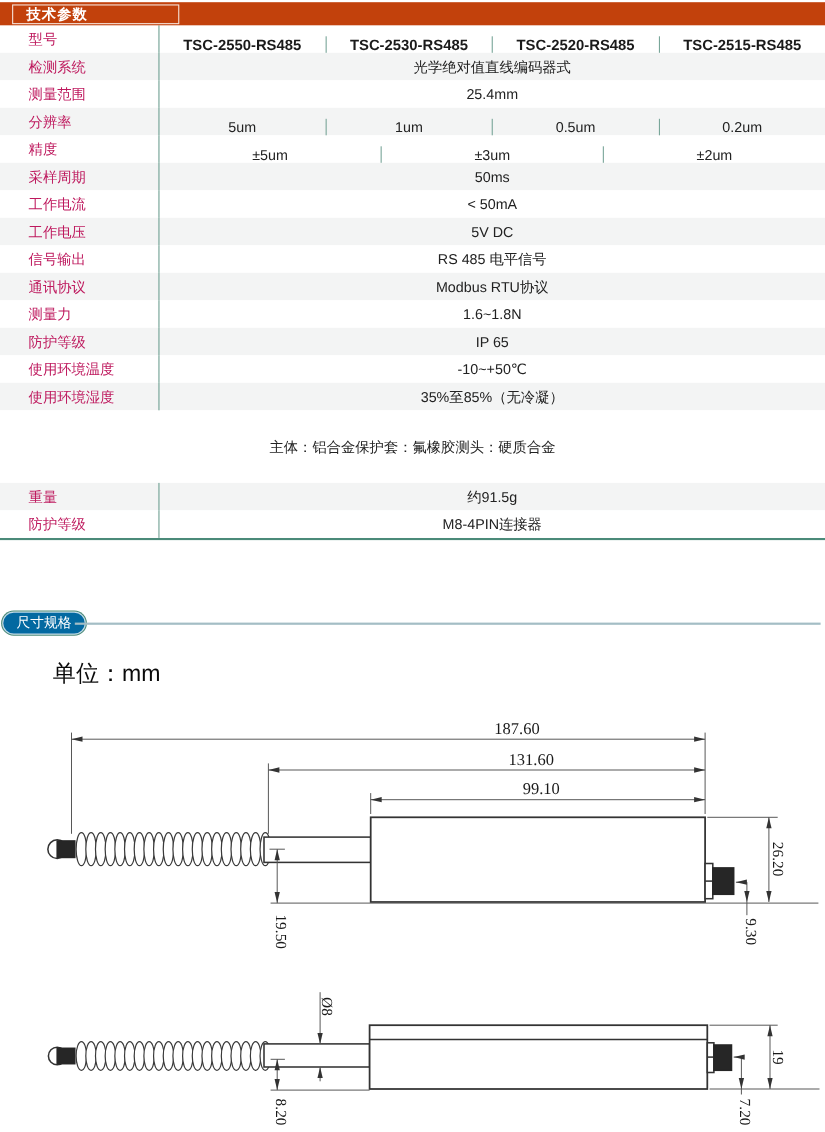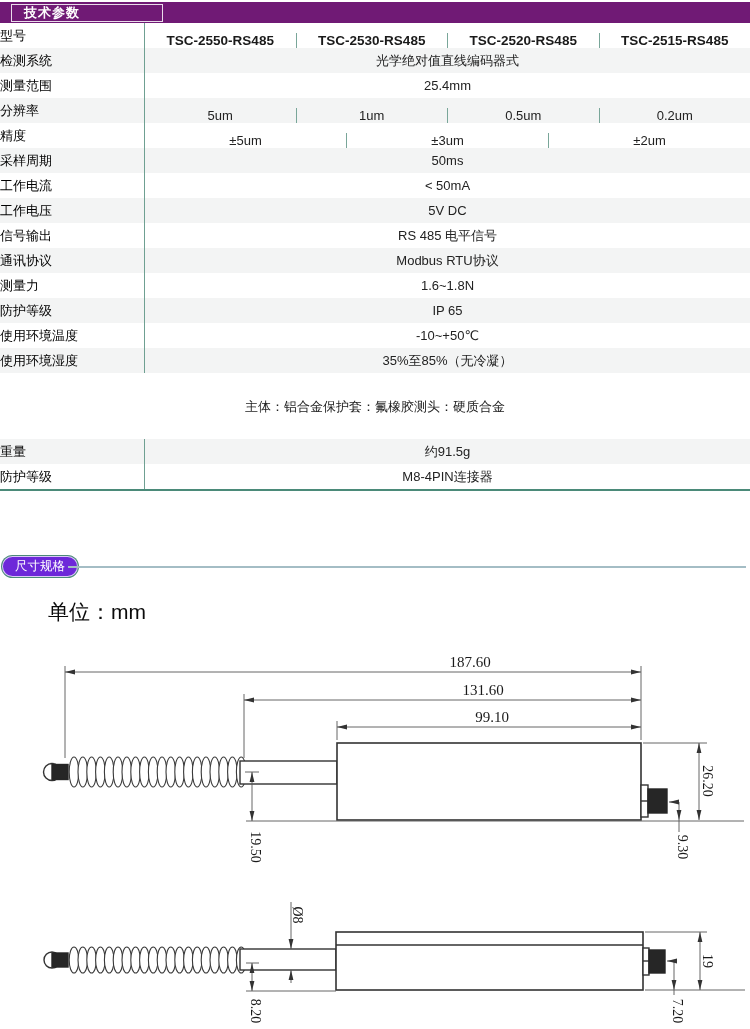--- a/index.html
+++ b/index.html
@@ -1,38 +1,38 @@
 <!DOCTYPE html>
 <html><head>
 <meta charset="utf-8">
 <style>
   html,body{margin:0;padding:0;background:#fff;}
   .page{position:relative;width:750px;height:1029px;background:#fff;overflow:hidden;
         font-family:"Liberation Sans","DejaVu Sans",sans-serif;}
   
   .spec{position:absolute;left:0;top:2px;width:750px;border-bottom:2px solid #4b8a79;}
-  .spec-head{height:21px;background:#701a75;position:relative;}
+  .spec-head{height:21px;background:#c2410c;position:relative;}
   .spec-head .titlebox{position:absolute;left:11px;top:2px;width:150px;height:16px;
        border:1px solid rgba(255,255,255,.85);display:flex;align-items:center;}
   .spec-head .titlebox span{color:#fff;font-weight:bold;font-size:13px;padding-left:12px;letter-spacing:1px;}
   .tr{display:flex;align-items:stretch;min-height:25px;}
   .tr:nth-child(odd){background:#f3f4f4;}
   .tr:nth-child(even){background:#ffffff;}
-  .th{width:145px;flex:0 0 145px;display:flex;align-items:center;box-sizing:border-box;
-      border-right:1.5px solid #6fa092;color:#000000;font-size:13px;}
+  .th{width:145px;flex:0 0 145px;display:flex;align-items:center;padding-left:26px;box-sizing:border-box;
+      border-right:1.5px solid #6fa092;color:#be185d;font-size:13px;}
   .td{flex:1;display:flex;align-items:center;justify-content:center;font-size:13px;color:#222;}
   .cells{flex:1;display:flex;}
   .cell{flex:1;display:flex;align-items:center;justify-content:center;font-size:13px;color:#222;margin-top:10px;}
   .cell + .cell{border-left:1px solid #79a699;}
   .model .cell{font-weight:bold;color:#1a1a1a;font-size:13.5px;}
   .multiline{flex-direction:row;justify-content:center;padding:2px 0;}
   .multiline div{line-height:21px;}
   .tr.tall{min-height:66px;}
   
-  .badge{position:absolute;left:2px;top:556px;height:21px;background:#6d28d9;color:#fff;
+  .badge{position:absolute;left:2px;top:556px;height:21px;background:#0369a1;color:#fff;
          font-size:12.5px;display:flex;align-items:center;padding:0 12px;border-radius:11px;
          border:1px solid rgba(255,255,255,.75);box-sizing:border-box;box-shadow:0 0 0 1px #4b8a79;}
   .badge-line{position:absolute;left:68px;top:566px;width:678px;height:2px;background:#a4bdc5;}
   .unit{position:absolute;left:48px;top:598px;font-size:21px;font-weight:500;color:#0a0a0a;text-align:right;}
   
   svg.draw{position:absolute;left:0;top:0;}
   .part{fill:#fff;stroke:#333;stroke-width:1.4;}
   .part .big{stroke-width:1.6;}
   .dark{fill:#262626;stroke:#262626;}
   .bell ellipse{fill:#fff;stroke:#3a3a3a;stroke-width:1.1;}

